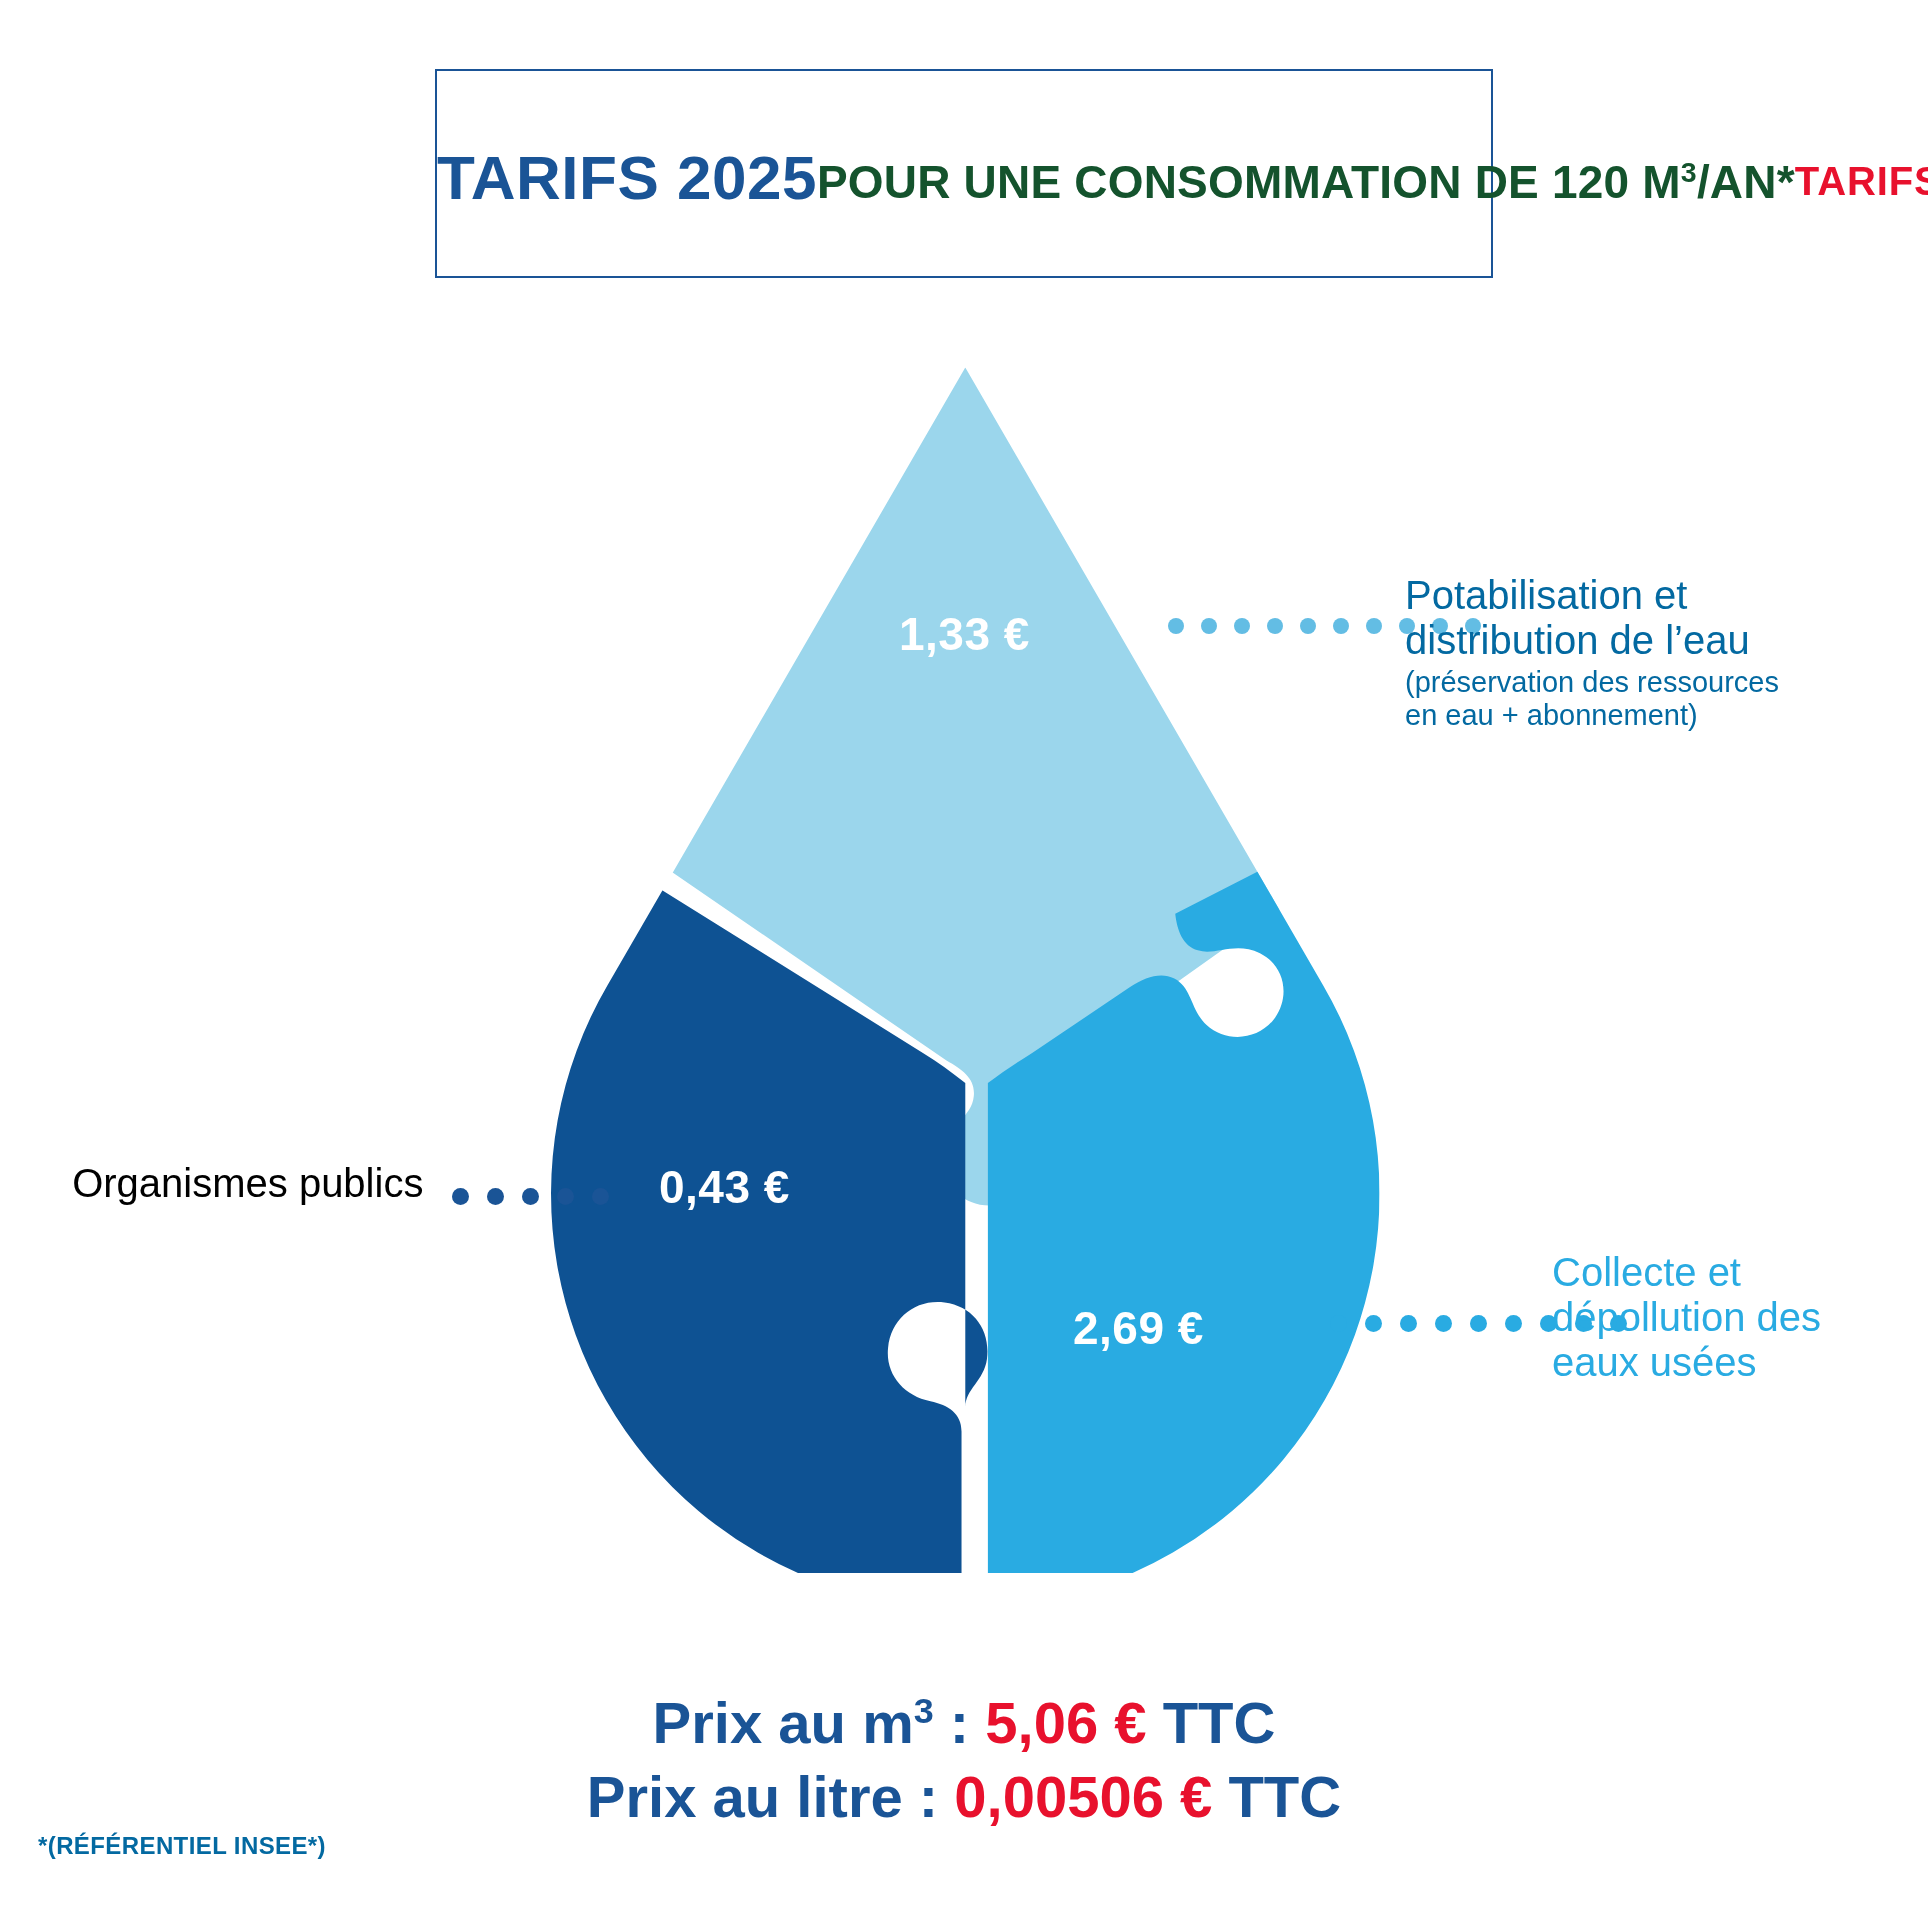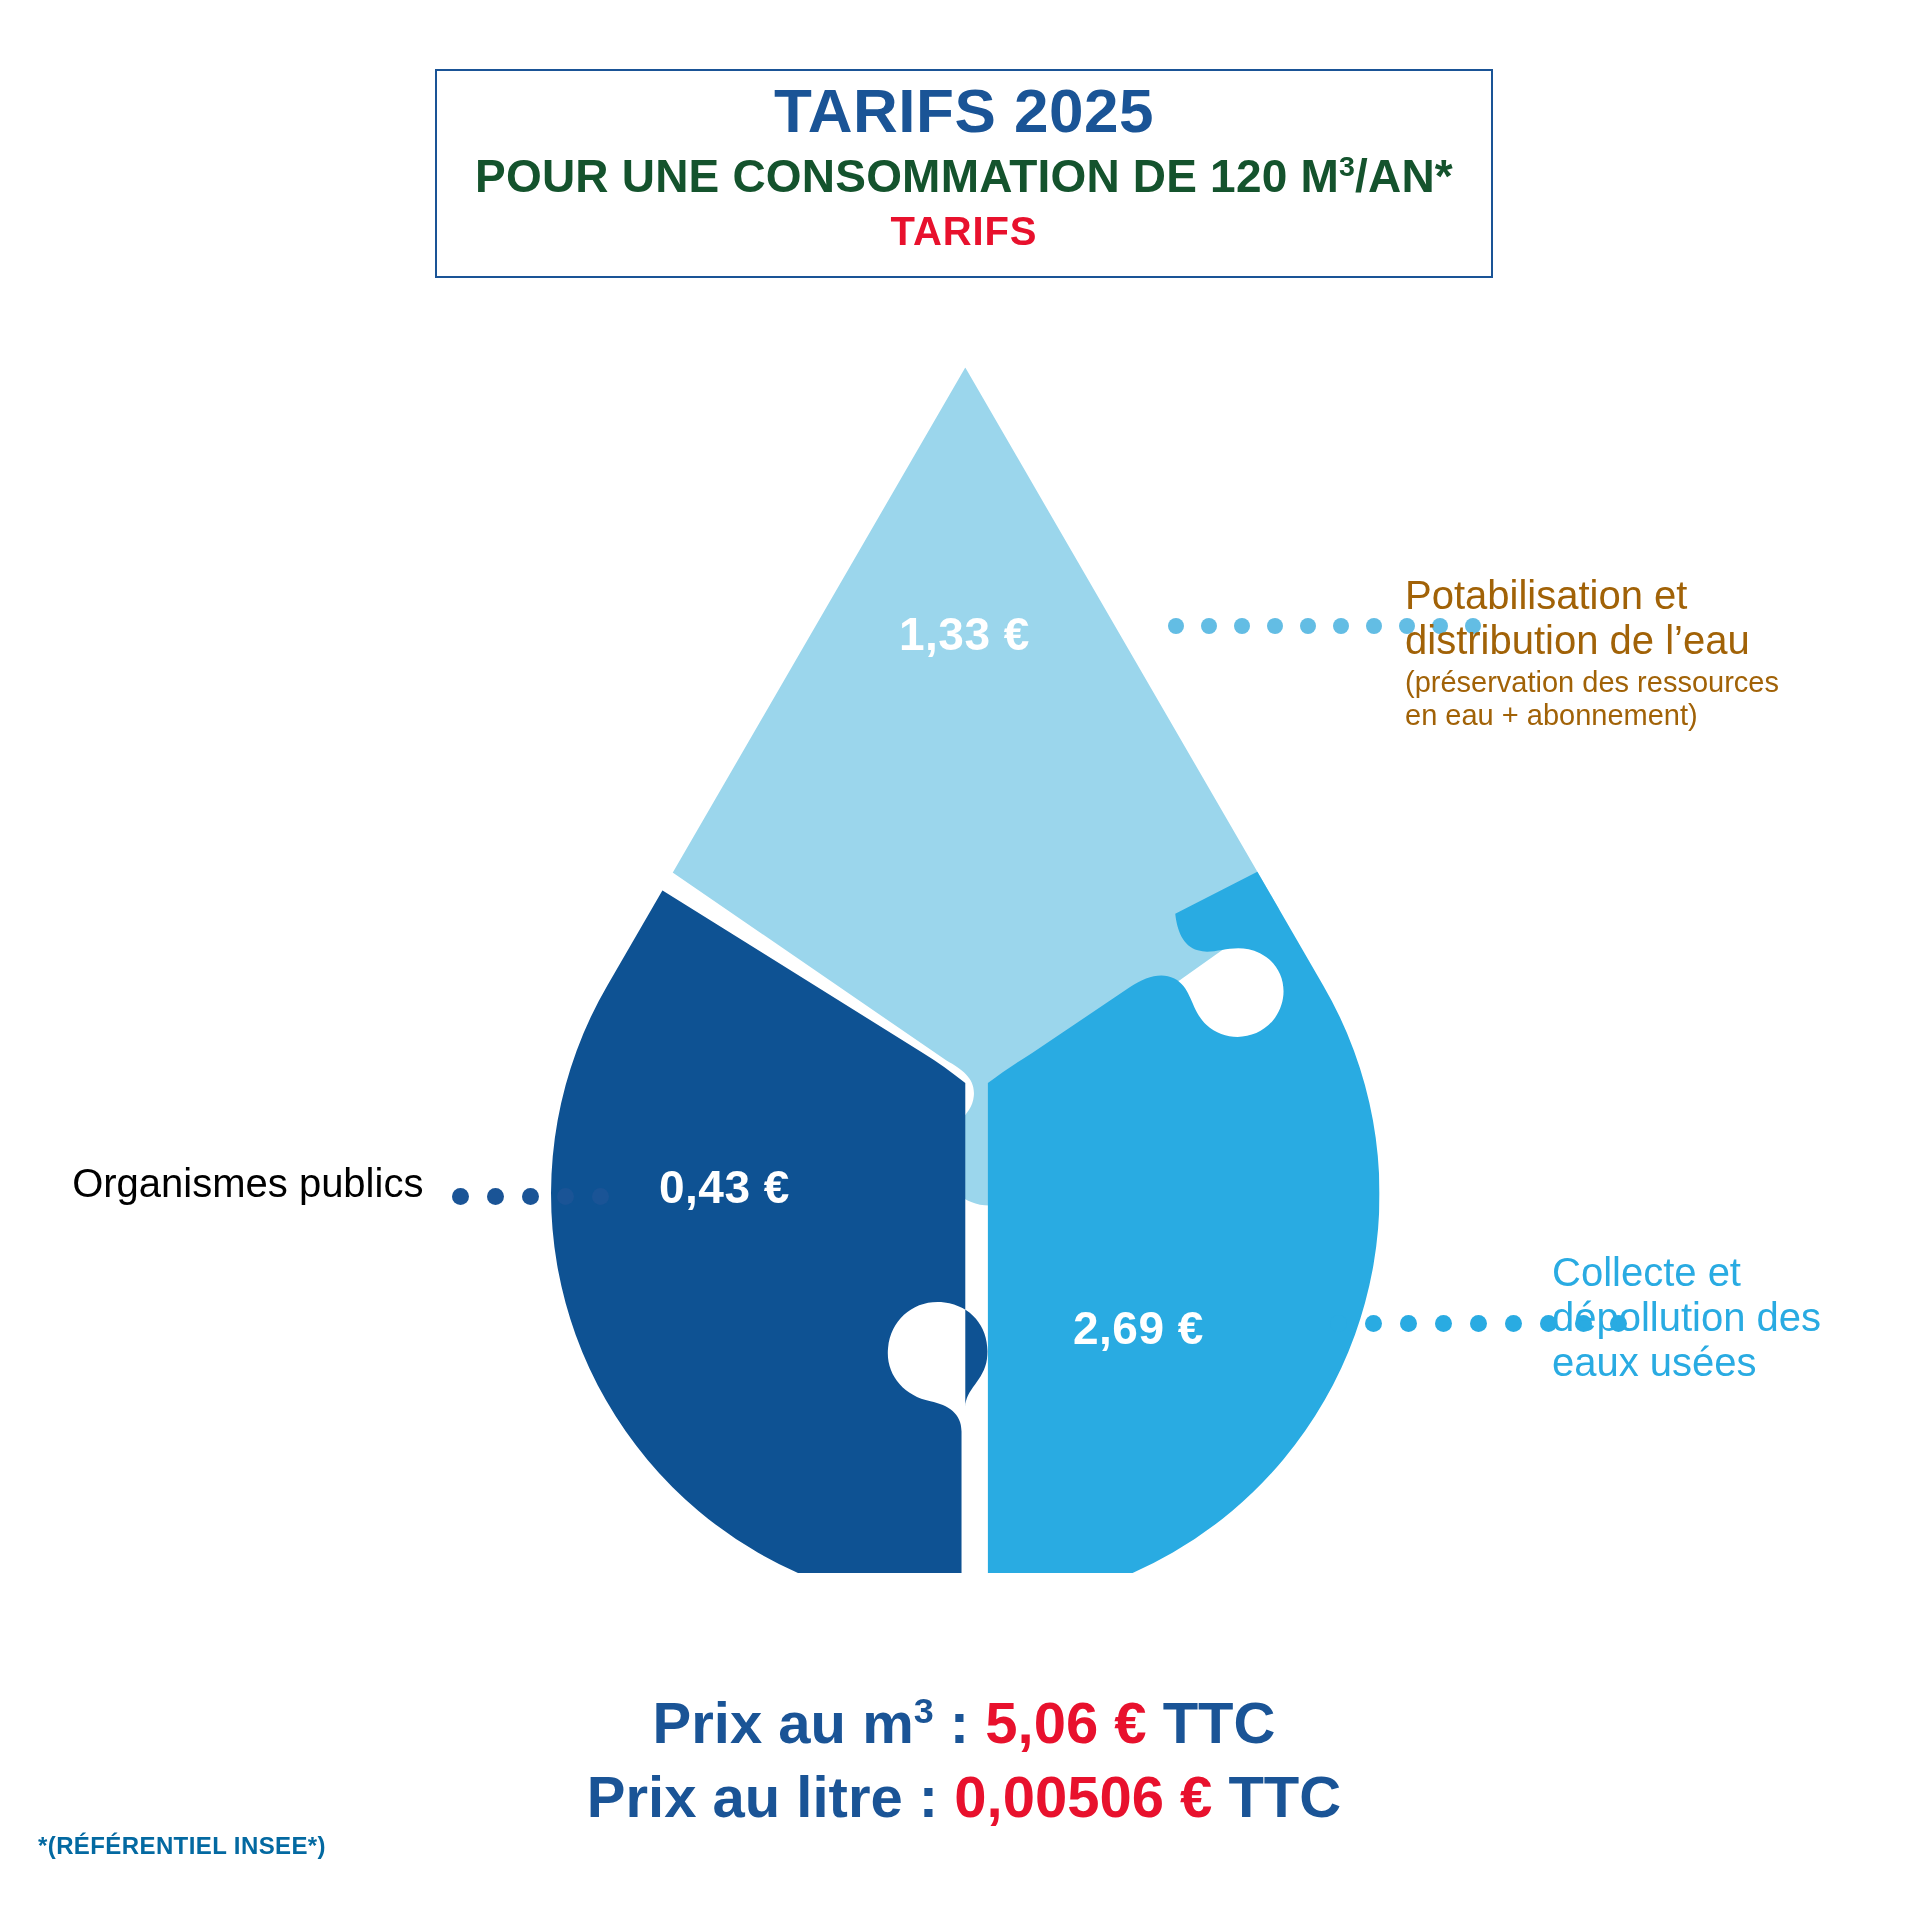--- a/index.html
+++ b/index.html
@@ -14,21 +14,21 @@
 
   
   .header-box{
     position:absolute;
     left:435px; top:69px;
     width:1058px; height:209px;
     border:2.8px solid #1A5496;
     background:#ffffff;
     box-sizing:border-box;
     display:flex;
-    flex-direction:column;
+    flex-direction:row;
     align-items:center;
     justify-content:flex-start;
     padding-top:7.5px;
   }
   .title-main{
     font-size:62px;
     font-weight:bold;
     color:#1A5496;
     letter-spacing:0.5px;
     line-height:1.02;
@@ -83,21 +83,21 @@
     font-weight:normal;
     white-space:pre-line;
   }
   .callout-note{
     font-size:29px;
     line-height:1.14;
     font-weight:normal;
     white-space:pre-line;
     margin-top:3px;
   }
-  #callout-potabilisation{ left:1405px; top:573px; width:452px; color:#a16207; }
+  #callout-potabilisation{ left:1405px; top:573px; width:452px; color:#0369a1; }
   #callout-collecte{ left:1552px; top:1250px; width:377px; color:#29ABE2; }
   #callout-collecte .callout-title{ font-size:40px; }
   #callout-organismes{
     left:9.4px; top:1161px; width:414px;
     color:#000000; font-size:40px; line-height:1.1;
     text-align:right;
   }
 
   
   .dots{position:absolute;display:flex;align-items:center;}

